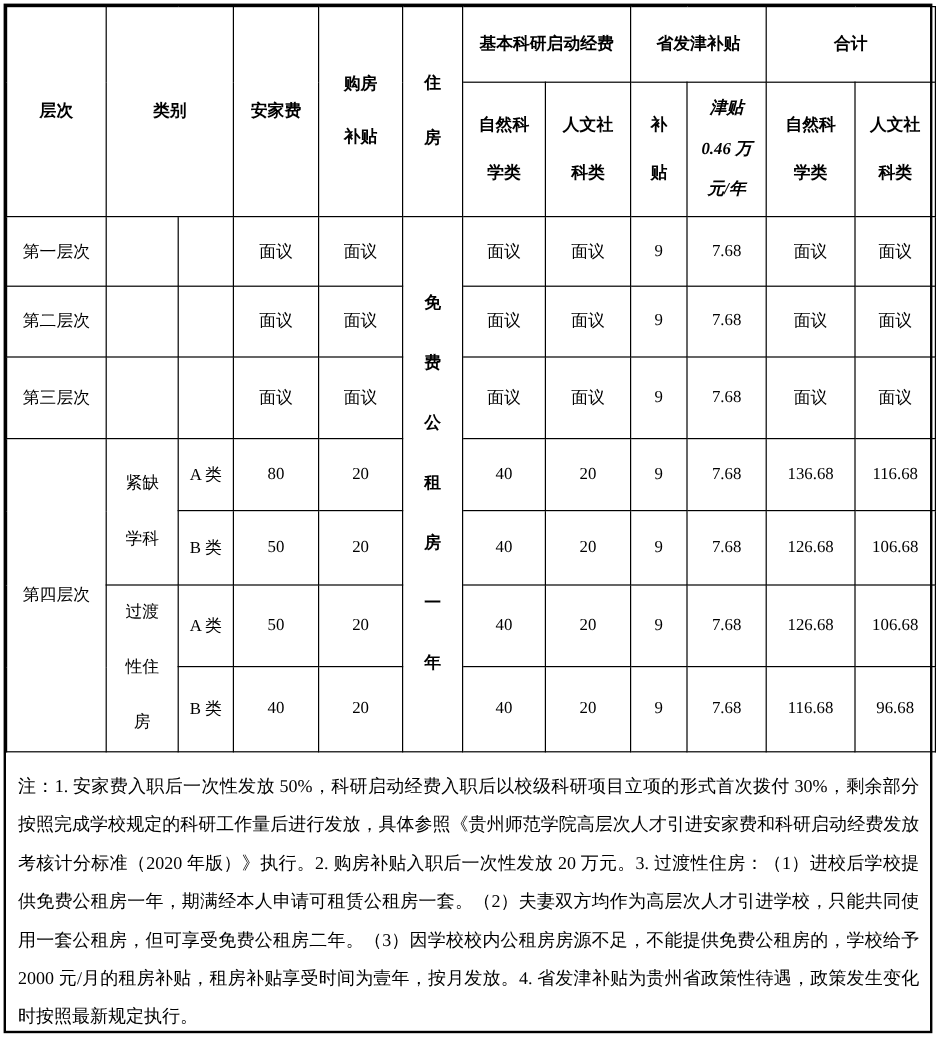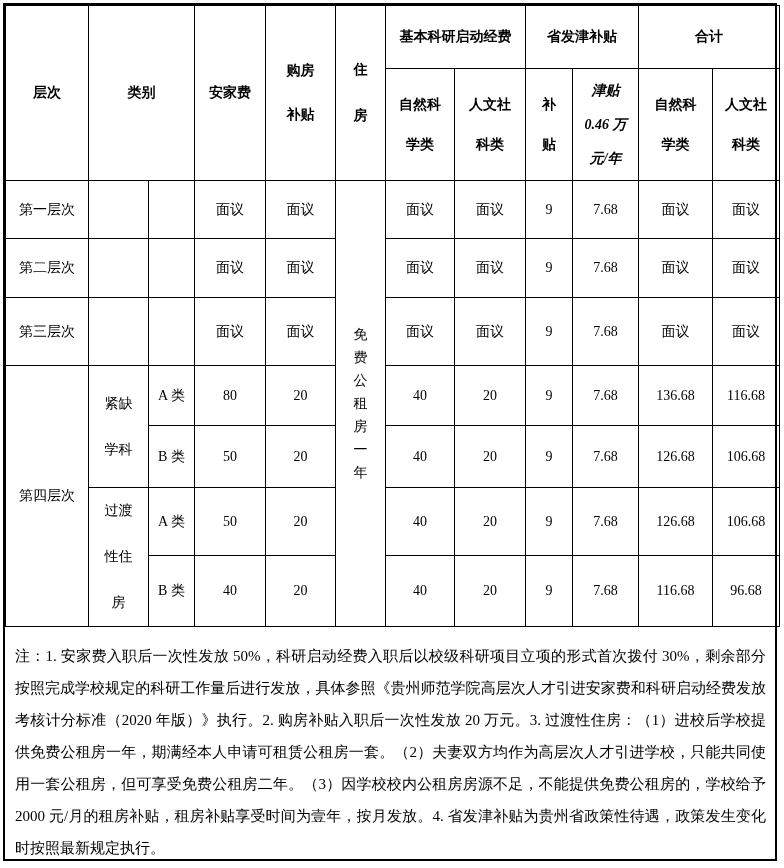--- a/index.html
+++ b/index.html
@@ -15,21 +15,21 @@
   tr.d3{height:68px;}
   tr.d4{height:60px;}
   tr.d5{height:62px;}
   tr.d6{height:63px;}
   tr.d7{height:65px;}
   
   .stack1{display:inline-block;width:1.15em;word-break:break-all;line-height:40px;}
   .stack2{display:inline-block;width:2.35em;word-break:break-all;line-height:44px;}
   .stack3{display:inline-block;width:3.35em;word-break:break-all;line-height:40px;}
   .vhead{line-height:46px;}           
-  .vdata{line-height:23px;font-weight:normal;} 
+  .vdata{line-height:50px;font-weight:bold;} 
   .cat .stack2{line-height:46px;}     
   td.allow span{display:block;line-height:34px;font-style:italic;}
   .notes{padding:13px 9px 0 10px;font-size:15px;line-height:32px;text-align:justify;}
   .notes p{margin:0;}
   .notes p.item5{margin-top:3px;white-space:pre-wrap;text-align:left;}
 </style>
 </head>
 <body>
 
 <div class="sheet">

